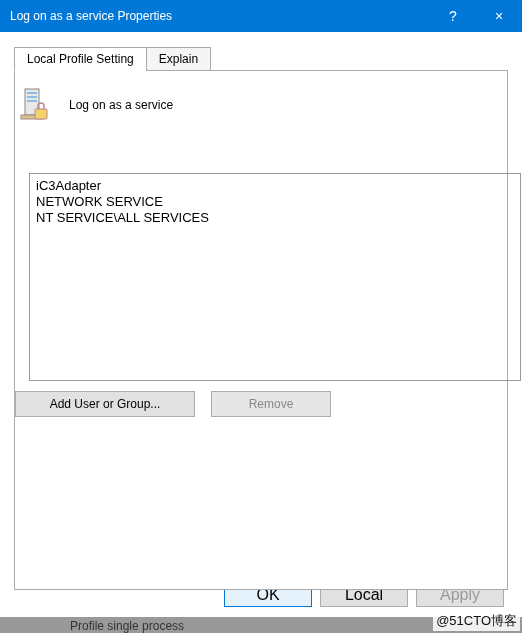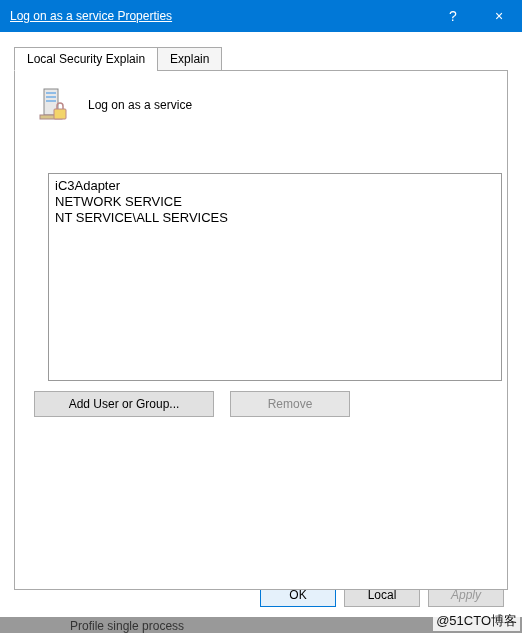--- a/index.html
+++ b/index.html
@@ -1,57 +1,57 @@
 <!DOCTYPE html>
 <html><head>
   <meta charset="utf-8">
   <style>
     * { box-sizing: border-box; font-family: "Segoe UI", Tahoma, sans-serif; }
     body { margin: 0; background: #999; width: 522px; height: 633px; overflow: hidden; position: relative; }
     .window { width: 522px; height: 617px; background: #fff; position: absolute; top: 0; left: 0; }
     .titlebar { height: 32px; background: #0178d7; color: #fff; display: flex; align-items: center; padding-left: 10px; font-size: 12px; }
-    .titlebar .title { flex: 1; text-decoration: underline; }
+    .titlebar .title { flex: 1; }
     .titlebar .help { width: 46px; text-align: center; font-size: 14px; cursor: default; }
     .titlebar .close { width: 46px; text-align: center; font-size: 14px; cursor: default; }
     .client { padding: 14px 14px 0 14px; position: relative; }
     .tab-strip { display: flex; position: relative; top: 1px; z-index: 2; }
     .tab { padding: 4px 12px; font-size: 12px; border: 1px solid #aaa; background: #f5f5f5; position: relative; }
     .tab.active { background: #fff; border-bottom: 1px solid #fff; }
     .tab + .tab { margin-left: -1px; }
-    .tab-panel { border: 1px solid #aaa; height: 520px; background: #fff; padding: 16px 19px; position: relative; z-index: 1; }
+    .tab-panel { border: 1px solid #aaa; height: 520px; background: #fff; padding: 16px 0; position: relative; z-index: 1; }
     .policy-header { display: flex; align-items: center; gap: 18px; margin-bottom: 50px; }
     .policy-icon { width: 36px; height: 36px; }
     .policy-title { font-size: 12px; }
     .listbox { border: 1px solid #999; width: 100%; height: 208px; padding: 4px 6px; font-size: 13px; line-height: 16px; overflow: auto; margin-left: 14px; }
     .list-item { white-space: nowrap; }
     .btn-row { display: flex; gap: 16px; margin-top: 10px; }
     .btn { min-width: 120px; height: 26px; font-size: 12px; border: 1px solid #adadad; background: #e1e1e1; padding: 0 12px; display: inline-flex; align-items: center; justify-content: center; }
     .btn.wide { min-width: 180px; }
     .btn.disabled { color: #888; background: #e6e6e6; }
     .dialog-buttons { position: absolute; right: 18px; bottom: 10px; display: flex; gap: 8px; }
-    .dbtn { width: 76px; height: 24px; font-size: 12px; border: 1px solid #adadad; background: #e1e1e1; display: inline-flex; align-items: center; justify-content: center; }
+    .dbtn { width: 88px; height: 24px; font-size: 16px; border: 1px solid #adadad; background: #e1e1e1; display: inline-flex; align-items: center; justify-content: center; }
     .dbtn.default { border: 1px solid #0178d7; background: #e5f1fb; }
-    .dbtn.disabled { color: #999; font-style: italic; }
+    .dbtn.disabled { color: #999; }
     .watermark { position: absolute; right: 2px; bottom: 2px; font-size: 13px; background: rgba(255,255,255,0.85); color: #111; padding: 1px 3px; }
     .bg-fragment { position: absolute; left: 70px; bottom: 0; font-size: 12px; color: #333; }
   </style>
 </head>
 <body>
 
 <div class="window">
 
   <div class="titlebar">
     <span class="title">Log on as a service Properties</span>
     <div class="help">?</div>
     <div class="close">×</div>
   </div>
 
   <div class="client">
     <div class="tab-strip">
-      <div class="tab active">Local Security Explain</div>
+      <div class="tab active">Local Profile Setting</div>
       <div class="tab">Explain</div>
     </div>
 
     <div class="tab-panel">
 
       <div class="policy-header">
         <svg class="policy-icon" viewBox="0 0 36 36">
           <rect x="10" y="2" width="14" height="26" fill="#e8e8e8" stroke="#888"></rect>
           <rect x="12" y="5" width="10" height="2" fill="#8fbce6"></rect>
           <rect x="12" y="9" width="10" height="2" fill="#8fbce6"></rect>

